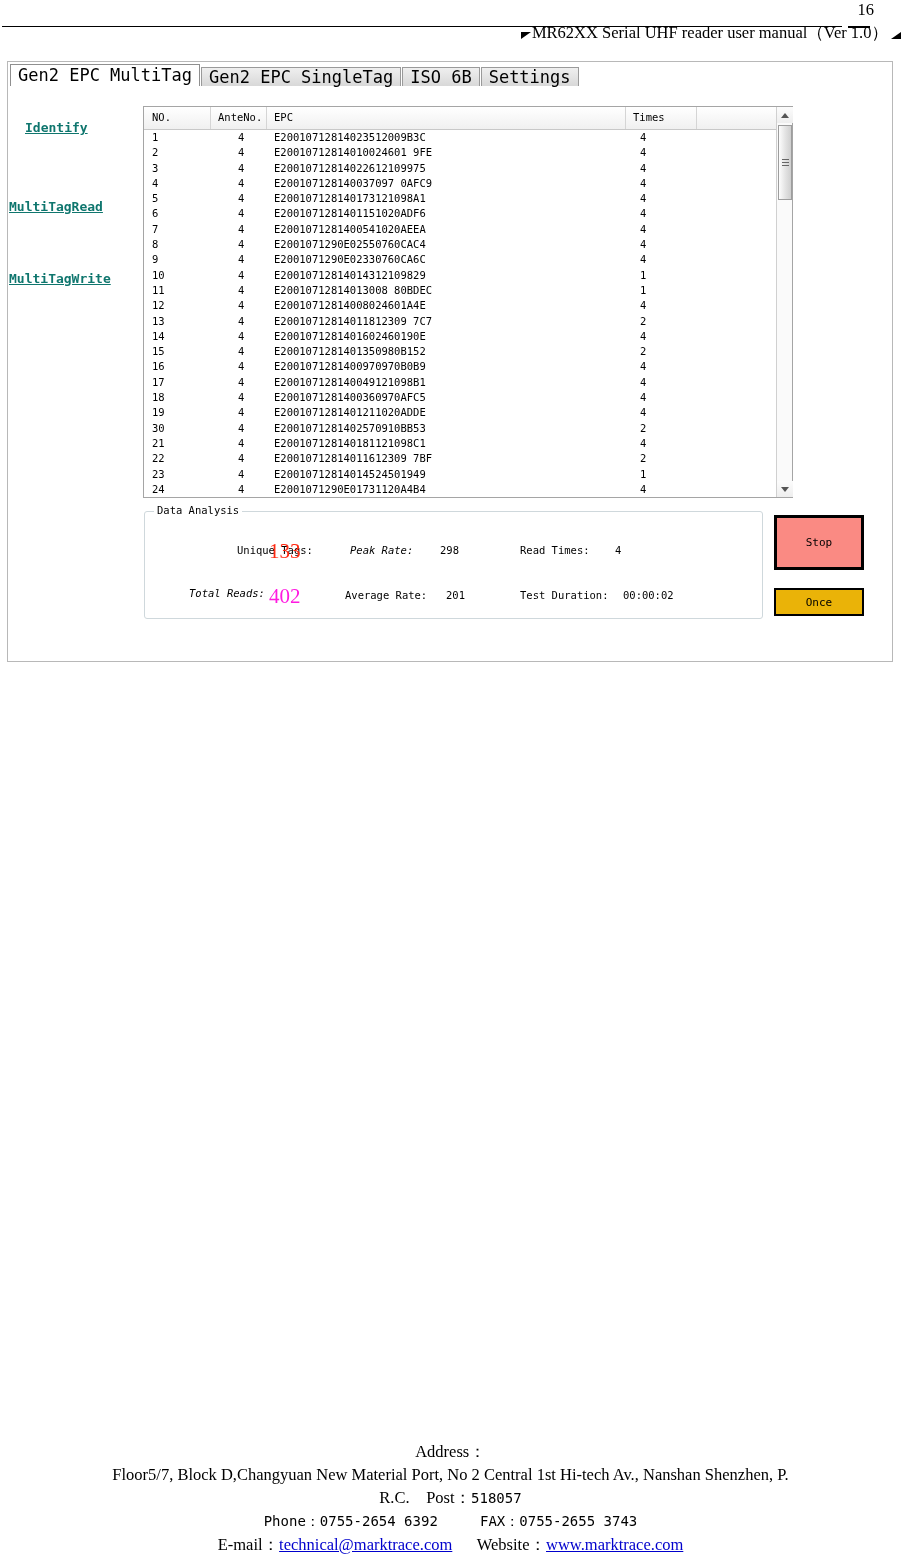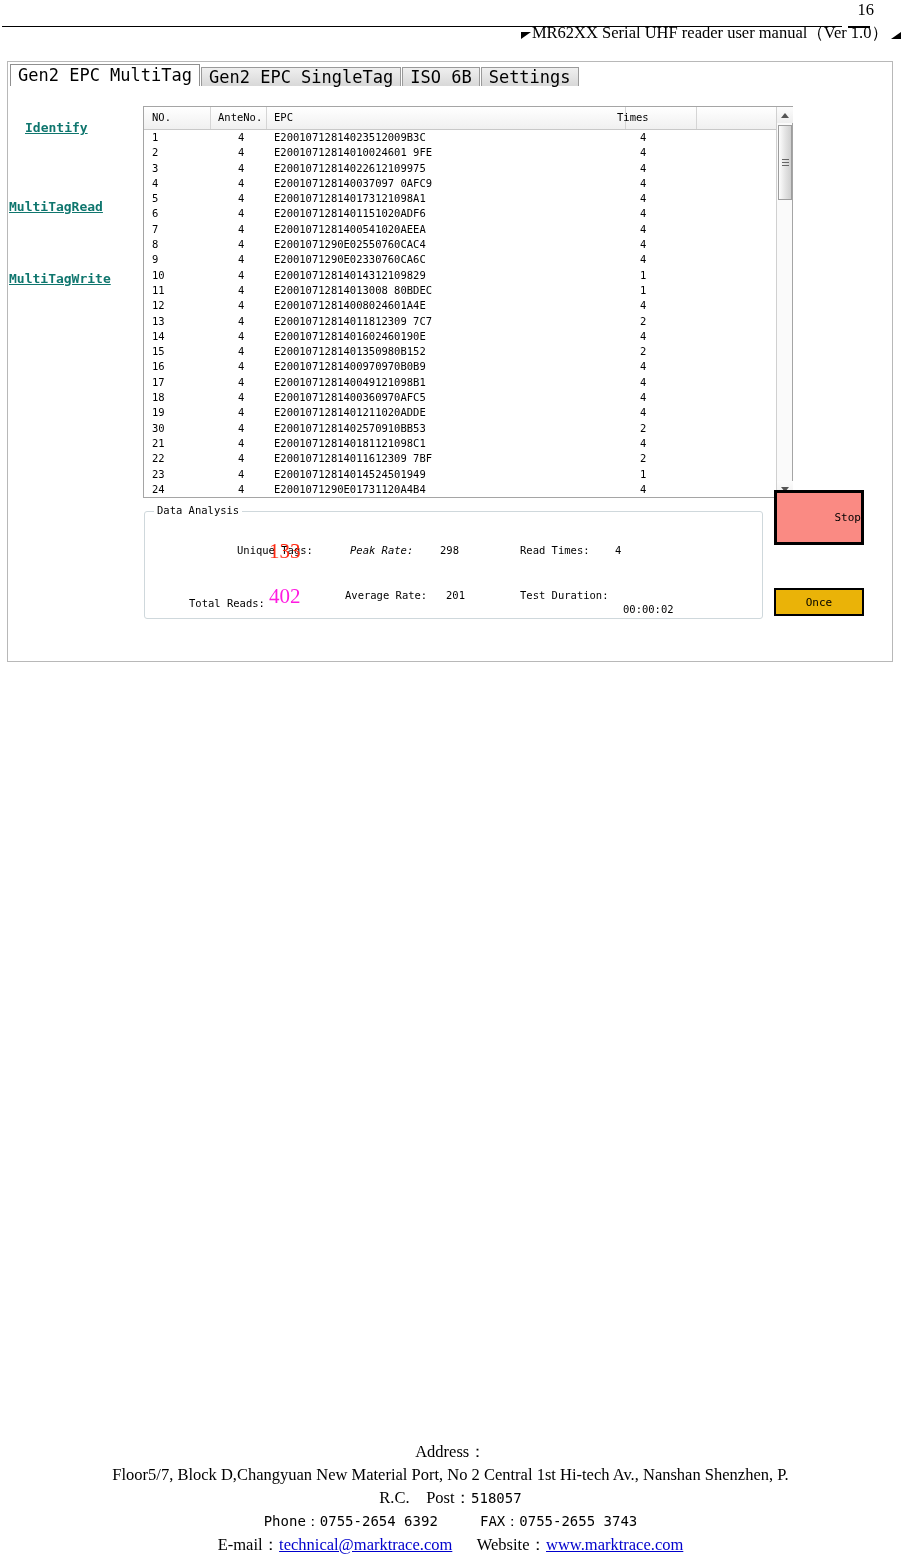--- a/index.html
+++ b/index.html
@@ -154,21 +154,21 @@
   }
   .grid-header .hsep {
     position: absolute;
     top: 0; bottom: 0;
     width: 1px;
     background: #d5d5d5;
   }
   .h-no   { left: 8px; }
   .h-ante { left: 74px; }
   .h-epc  { left: 130px; }
-  .h-times{ left: 473px; }
+  .h-times{ left: 489px; }
   .sep1 { left: 66px; }
   .sep2 { left: 122px; }
   .sep3 { left: 481px; }
   .sep4 { left: 552px; }
 
   .grid-body {
     position: absolute;
     left: 0; top: 23px; right: 17px; bottom: 0;
     overflow: hidden;
     font-family: "DejaVu Sans Mono", monospace;
@@ -284,45 +284,44 @@
   .v-unique { color: #ff2a12; }
   .v-total  { color: #ff1ae0; }
 
   .lab-unique { left: 44px; top: 2px; padding-left: 48px; }
   .val-unique { left: 124px; top: 3px; }
   .lab-peak   { left: 205px; top: 2px; font-style: italic; }
   .val-peak   { left: 295px; top: 2px; }
   .lab-read   { left: 375px; top: 2px; }
   .val-read   { left: 470px; top: 2px; }
 
-  .lab-total  { left: 44px; top: 10px; }
+  .lab-total  { left: 44px; top: 0; font-style: italic; }
   .val-total  { left: 124px; top: 3px; }
   .lab-avg    { left: 200px; top: 2px; text-align: right; }
   .val-avg    { left: 301px; top: 2px; }
   .lab-dur    { left: 375px; top: 2px; }
-  .val-dur    { left: 478px; top: 16px; }
+  .val-dur    { left: 478px; top: 2px; }
 
   
   .btn {
     position: absolute;
     font-family: "DejaVu Sans Mono", monospace;
     font-size: 11px;
     color: #000;
     display: flex;
     align-items: center;
     justify-content: center;
     box-sizing: border-box;
     cursor: pointer;
   }
   .btn-stop {
-    left: 766px; top: 428px;
+    left: 766px; top: 453px;
     width: 90px; height: 55px;
     background: #fa8a83;
     border: 3px solid #000000;
-    justify-content: flex-end;
   }
   .btn-once {
     left: 766px; top: 526px;
     width: 90px; height: 28px;
     background: #eab308;
     border: 2px solid #000000;
   }
 
   
   .footer {

